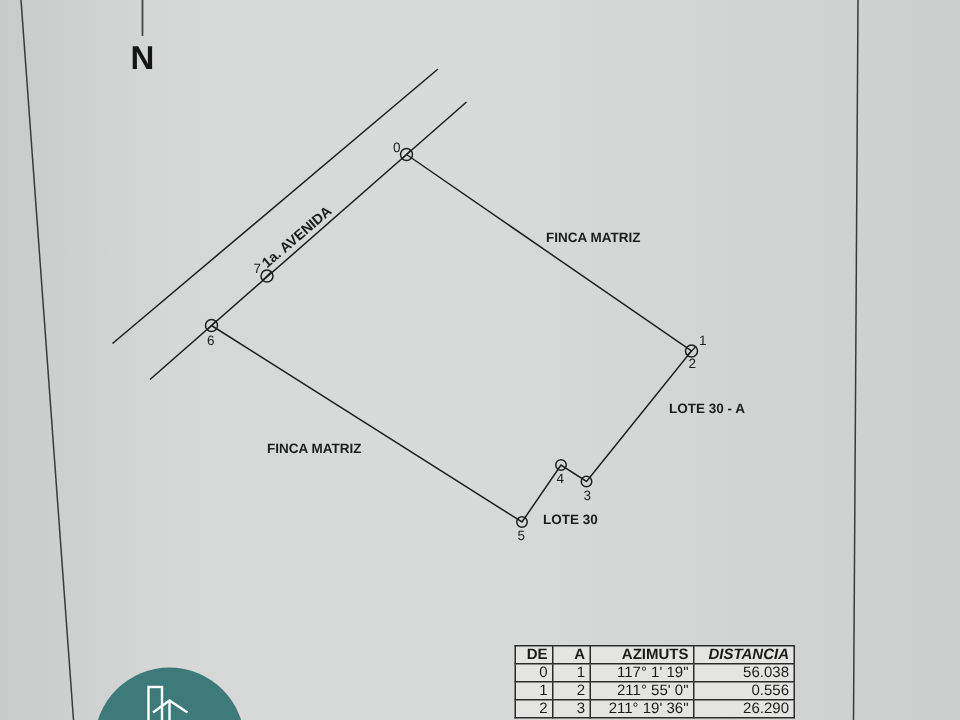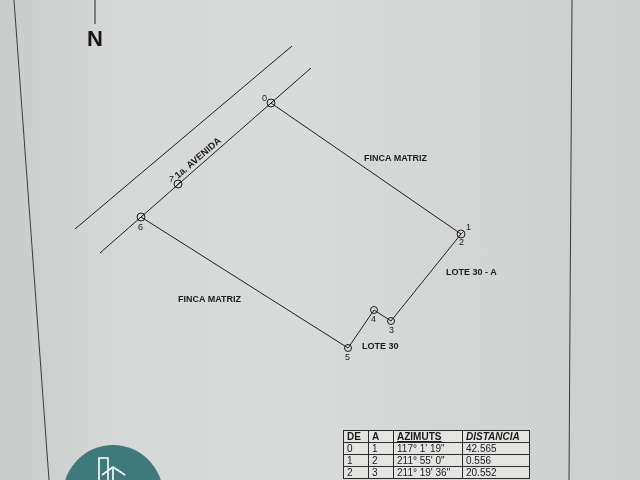--- a/index.html
+++ b/index.html
@@ -47,30 +47,30 @@
       border-collapse: collapse;
       background: #e4e5e3;
       font-family: "Liberation Sans", sans-serif;
       font-size: 10px;
       color: #1a1a1a;
     }
     table.azimuts th, table.azimuts td {
       border: 1px solid #2a2a2a;
       height: 11px;
       padding: 0 3px;
-      text-align: left;
+      text-align: right;
       line-height: 11px;
     }
     table.azimuts th {
       font-weight: bold;
       font-size: 10px;
     }
     .c-de { width: 18px; }
     .c-a { width: 18px; }
-    .c-az { width: 62px; text-decoration: underline; }
+    .c-az { width: 62px; }
     .c-dist { width: 60px; font-style: italic; }
     .logo {
       position: absolute;
       left: 63px;
       top: 445px;
       width: 100px;
       height: 100px;
       border-radius: 50%;
       background: #3f7a7b;
     }
@@ -145,33 +145,33 @@
         <th class="c-a">A</th>
         <th class="c-az">AZIMUTS</th>
         <th class="c-dist">DISTANCIA</th>
       </tr>
     </thead>
     <tbody>
       <tr>
         <td>0</td>
         <td>1</td>
         <td>117° 1' 19"</td>
-        <td>42.565</td>
+        <td>56.038</td>
       </tr>
       <tr>
         <td>1</td>
         <td>2</td>
         <td>211° 55' 0"</td>
         <td>0.556</td>
       </tr>
       <tr>
         <td>2</td>
         <td>3</td>
         <td>211° 19' 36"</td>
-        <td>20.552</td>
+        <td>26.290</td>
       </tr>
     </tbody>
   </table>
 
   <div class="logo">
     <svg width="100" height="100" viewBox="0 0 100 100">
       <rect x="36" y="13" width="9" height="40" fill="none" stroke="#ffffff" stroke-width="1.6"></rect>
       <polyline points="39,30 50,22 62,30" fill="none" stroke="#ffffff" stroke-width="1.6"></polyline>
       <line x1="50" y1="22" x2="50" y2="50" stroke="#ffffff" stroke-width="1.6"></line>
     </svg>

